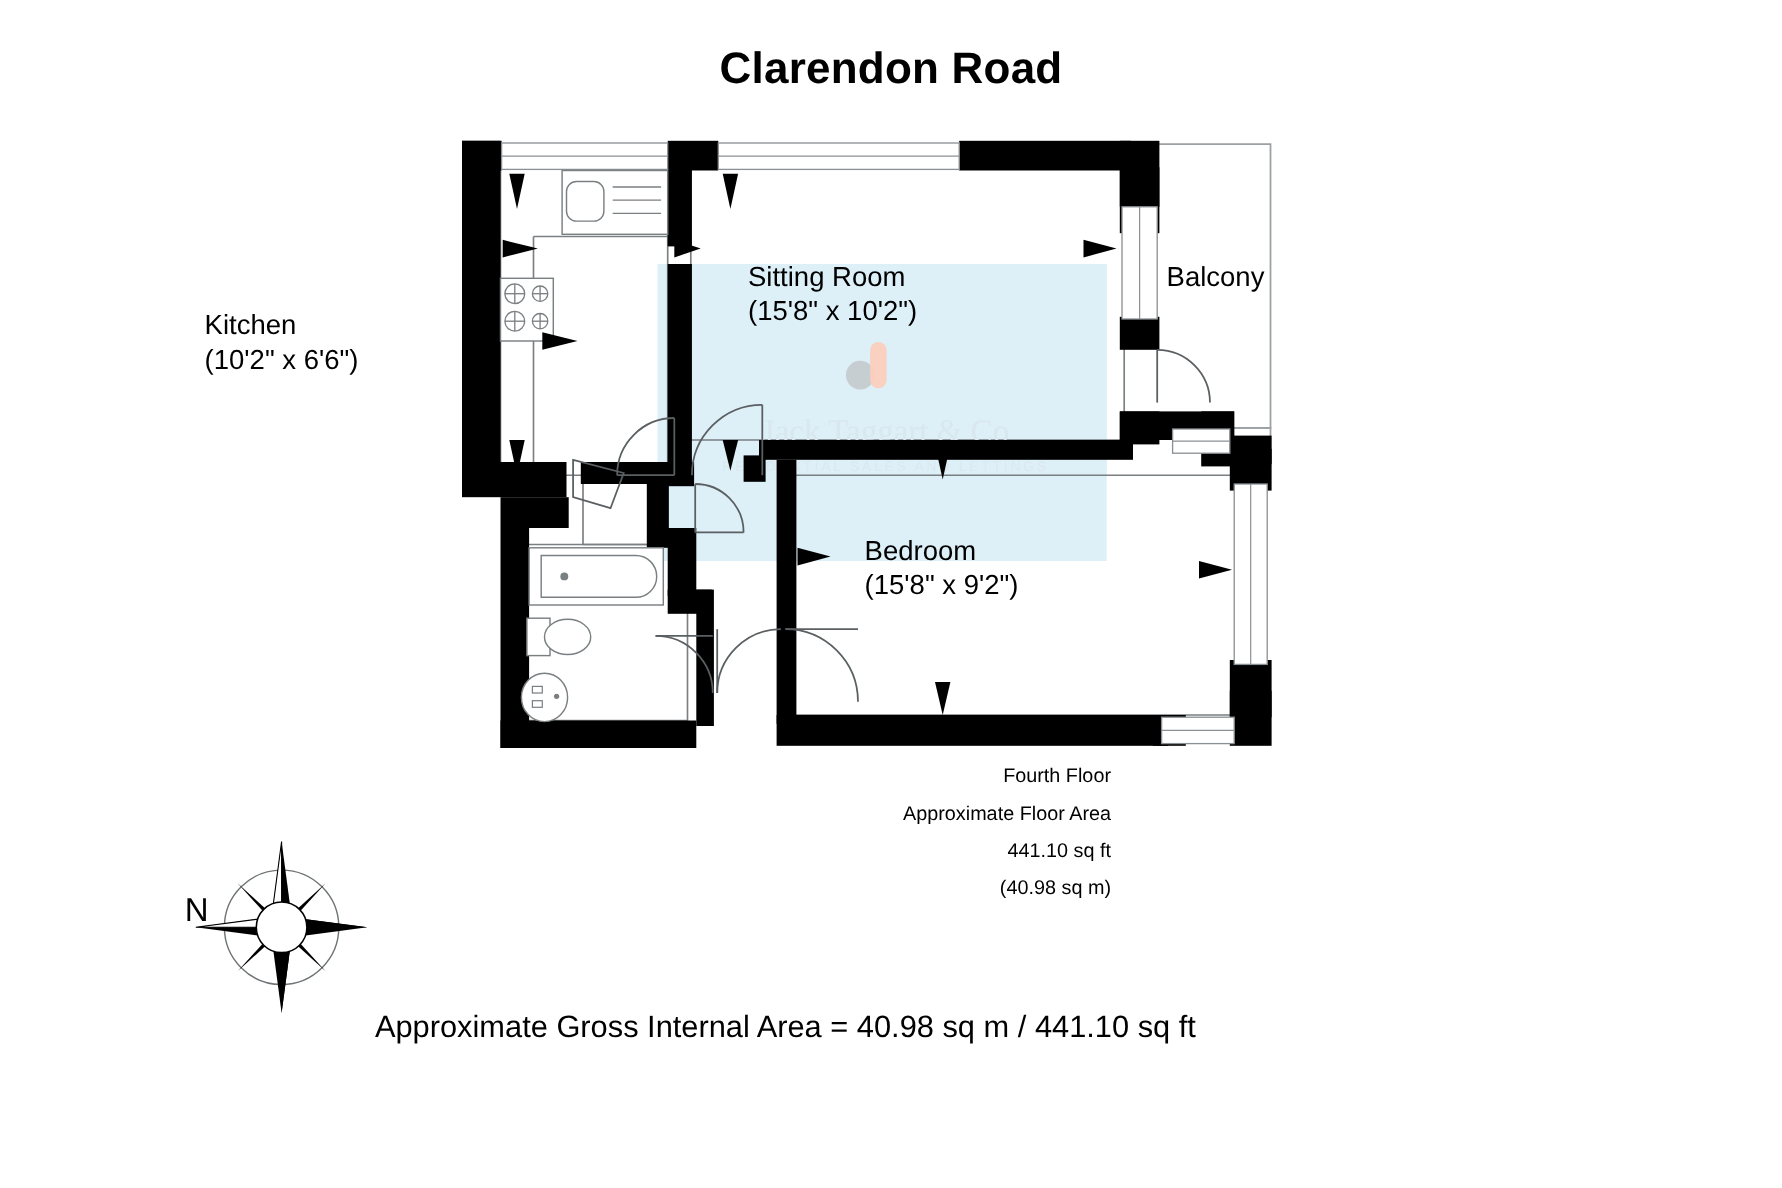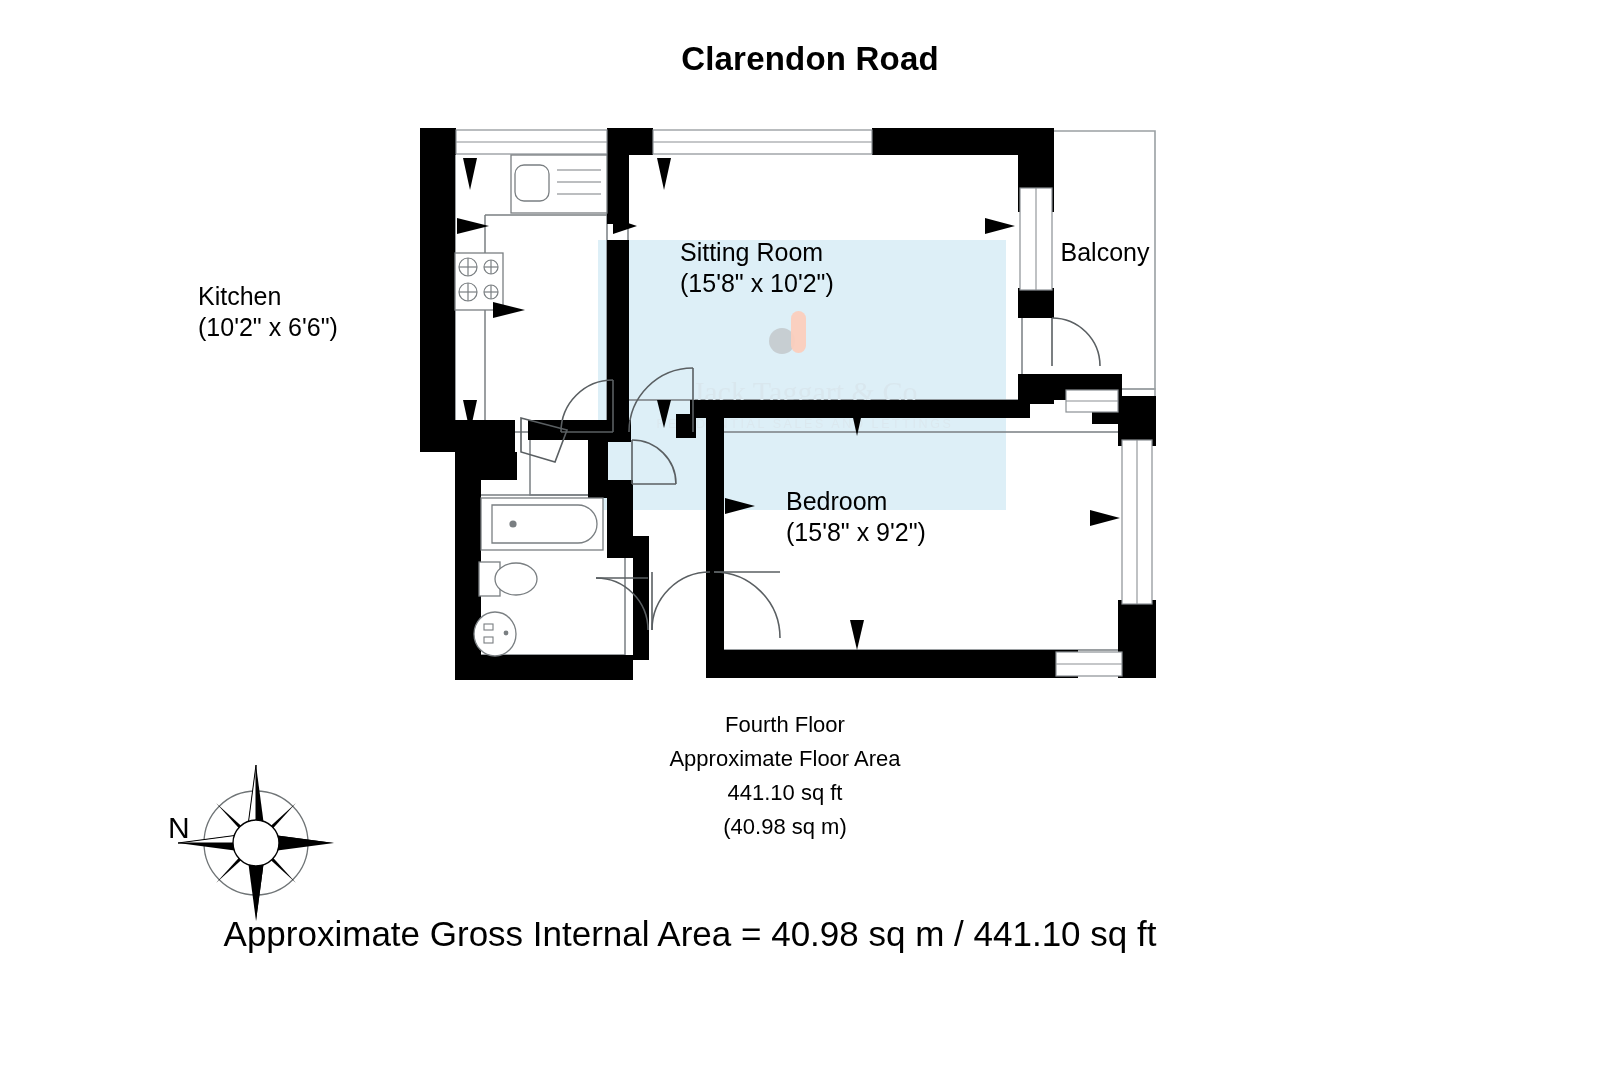--- a/index.html
+++ b/index.html
@@ -20,59 +20,60 @@
     left: 0; top: 0;
     width: 1620px;
     height: 1080px;
   }
   .title {
     position: absolute;
     left: 0;
     top: 40px;
     width: 1620px;
     text-align: center;
-    font-size: 33px;
+    font-size: 40px;
     font-weight: bold;
     letter-spacing: 0.2px;
   }
   #plan-svg {
     position: absolute;
     left: 0;
     top: 0;
     width: 1620px;
     height: 1080px;
   }
   .label-block {
     position: absolute;
     font-size: 25px;
     line-height: 31px;
     white-space: nowrap;
   }
-  #kitchen-label { left: 198px; top: 281px; width: 240px; }
+  #kitchen-label { left: 186px; top: 281px; width: 240px; }
   #sitting-label { left: 680px; top: 237px; width: 300px; }
   #bedroom-label { left: 786px; top: 486px; width: 300px; }
   #balcony-label { left: 1020px; top: 237px; width: 170px; text-align: center; }
 
   #floor-summary {
     position: absolute;
     left: 560px;
-    top: 708px;
+    top: 688px;
     width: 450px;
-    text-align: center;
-    font-size: 22px;
+    text-align: right;
+    font-size: 18px;
     line-height: 34px;
   }
   #footer-note {
     position: absolute;
     left: 0;
     top: 912px;
     width: 1380px;
     text-align: center;
-    font-size: 35px;
+    font-size: 28px;
     line-height: 44px;
+    padding-left: 24px;
   }
   #compass-n {
     position: absolute;
     left: 168px;
     top: 813px;
     font-size: 30px;
     line-height: 30px;
   }
   .wm-line1 {
     font-family: "Liberation Serif", serif;

